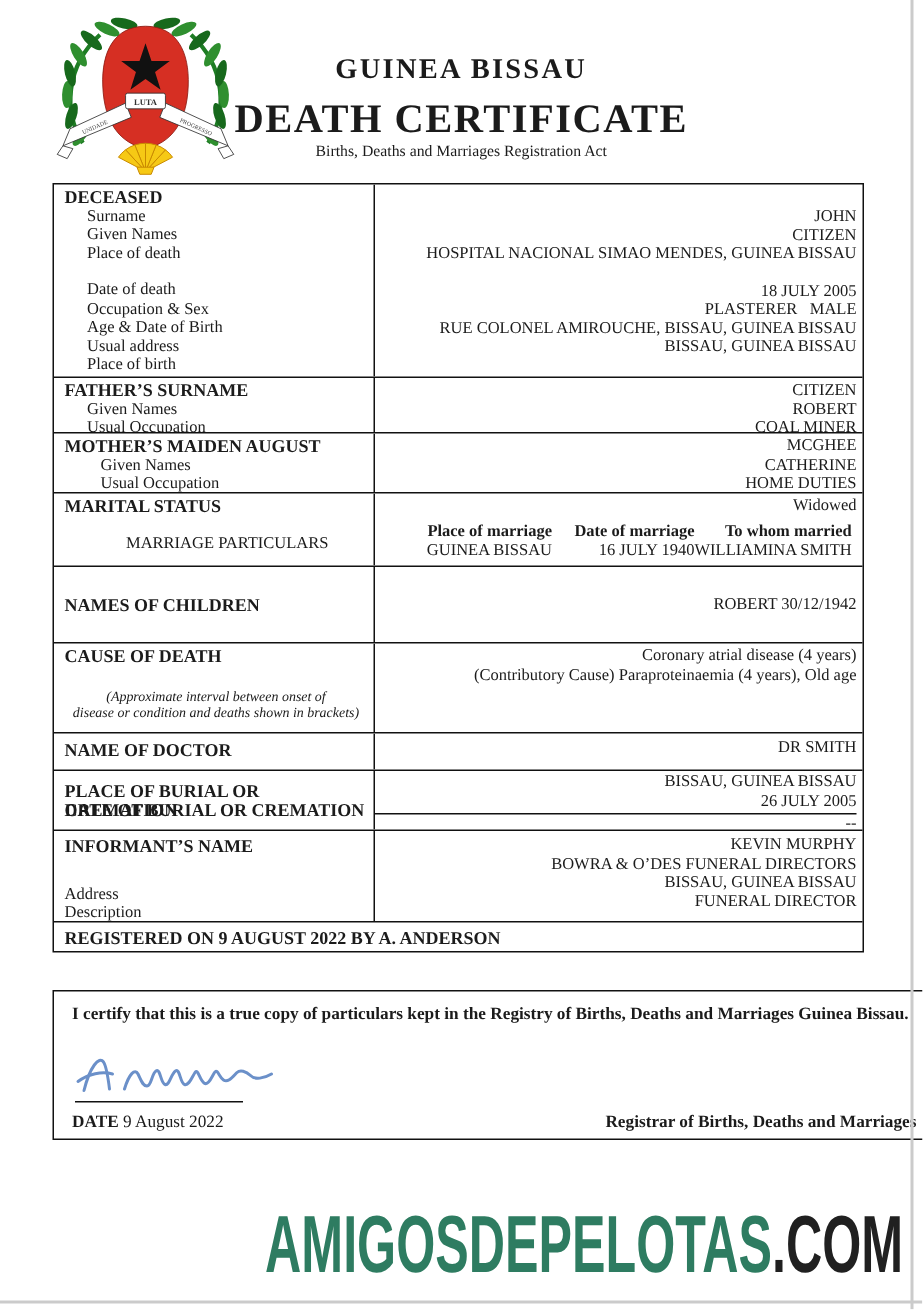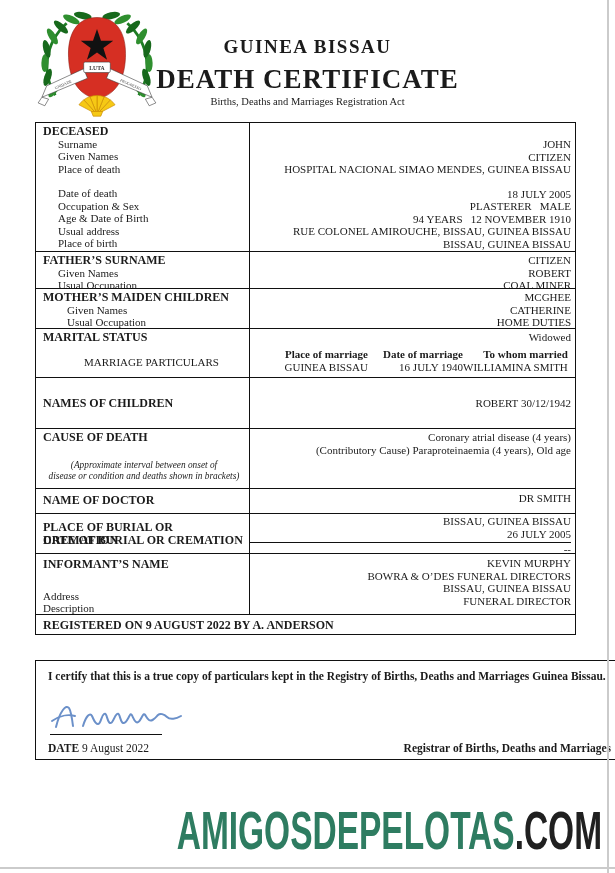--- a/index.html
+++ b/index.html
@@ -141,42 +141,41 @@
         <div class="ln lbl">Usual address</div>
         <div class="ln lbl">Place of birth</div>
       </div>
       <div class="cr" style="padding-top:15px;">
         <div class="ln">JOHN</div>
         <div class="ln">CITIZEN</div>
         <div class="ln">HOSPITAL NACIONAL SIMAO MENDES, GUINEA BISSAU</div>
         <div class="gap"></div>
         <div class="ln">18 JULY 2005</div>
         <div class="ln">PLASTERER&nbsp;&nbsp;&nbsp;MALE</div>
-        <div class="ln">94 YEARS&nbsp;&nbsp;&nbsp;12 NOVEMBER 1910</div>
         <div class="ln">RUE COLONEL AMIROUCHE, BISSAU, GUINEA BISSAU</div>
         <div class="ln">BISSAU, GUINEA BISSAU</div>
       </div>
     </div>
 
     <div class="row" style="height:37px;">
       <div class="cl">
         <div class="sect">FATHER’S SURNAME</div>
         <div class="ln lbl">Given Names</div>
         <div class="ln lbl">Usual Occupation</div>
       </div>
       <div class="cr">
         <div class="ln">CITIZEN</div>
         <div class="ln">ROBERT</div>
         <div class="ln">COAL MINER</div>
       </div>
     </div>
 
     <div class="row" style="height:40px;">
       <div class="cl">
-        <div class="sect">MOTHER’S MAIDEN CHILDREN</div>
+        <div class="sect">MOTHER’S MAIDEN AUGUST</div>
         <div class="ln lbl2">Given Names</div>
         <div class="ln lbl2">Usual Occupation</div>
       </div>
       <div class="cr">
         <div class="ln">MCGHEE</div>
         <div class="ln">CATHERINE</div>
         <div class="ln">HOME DUTIES</div>
       </div>
     </div>
 

